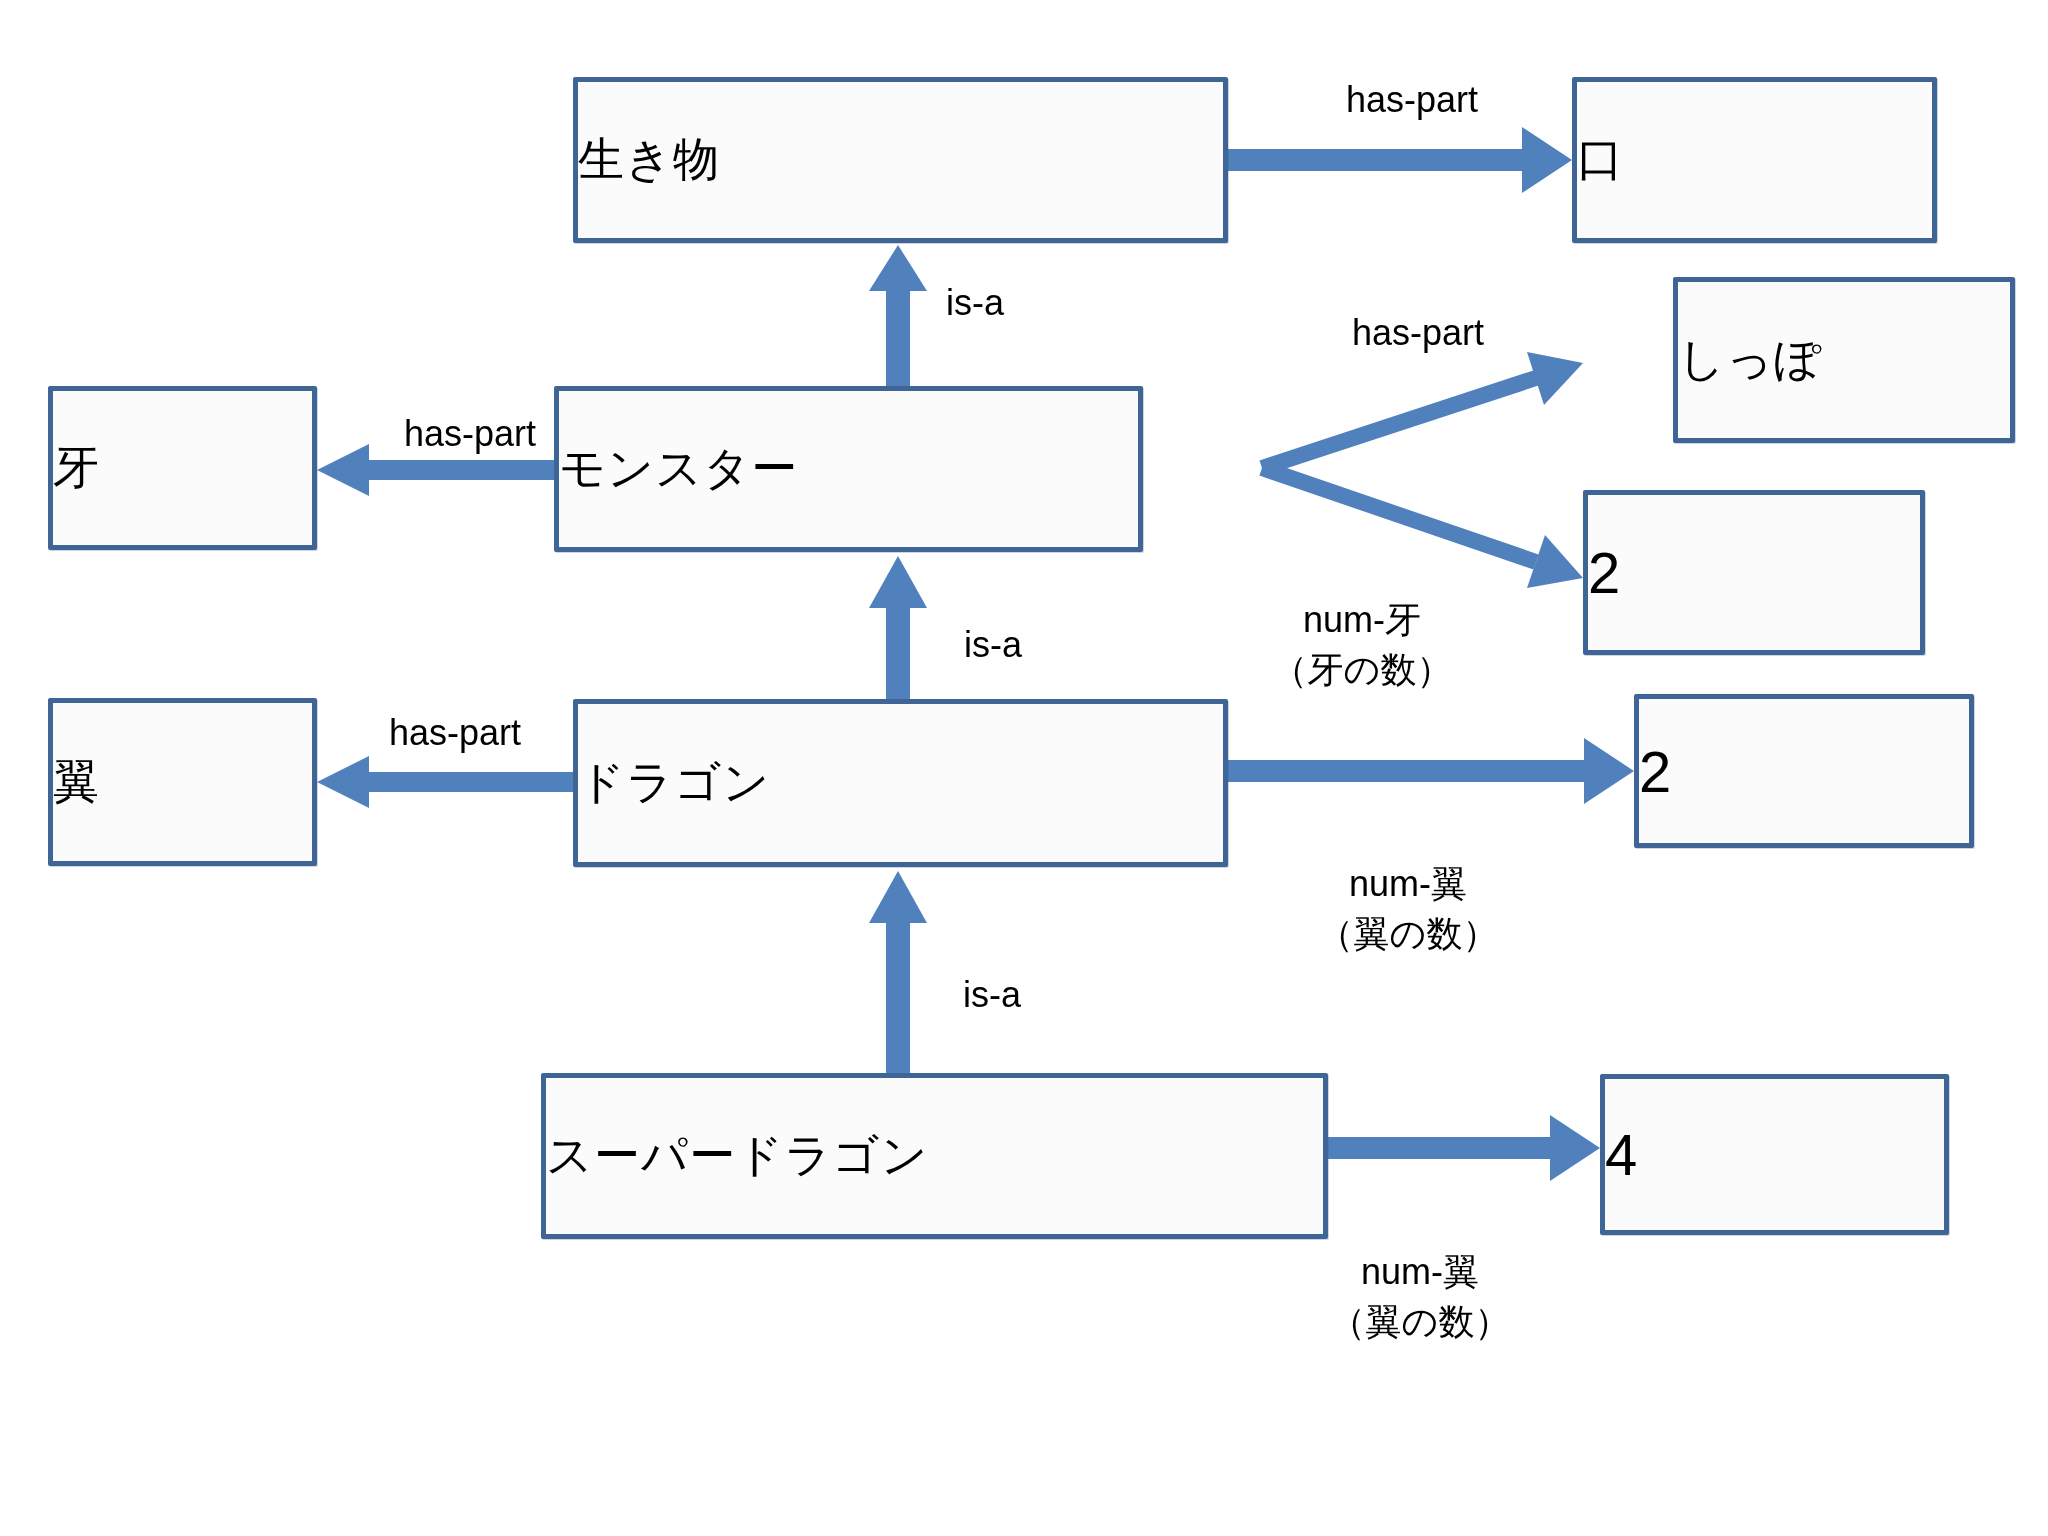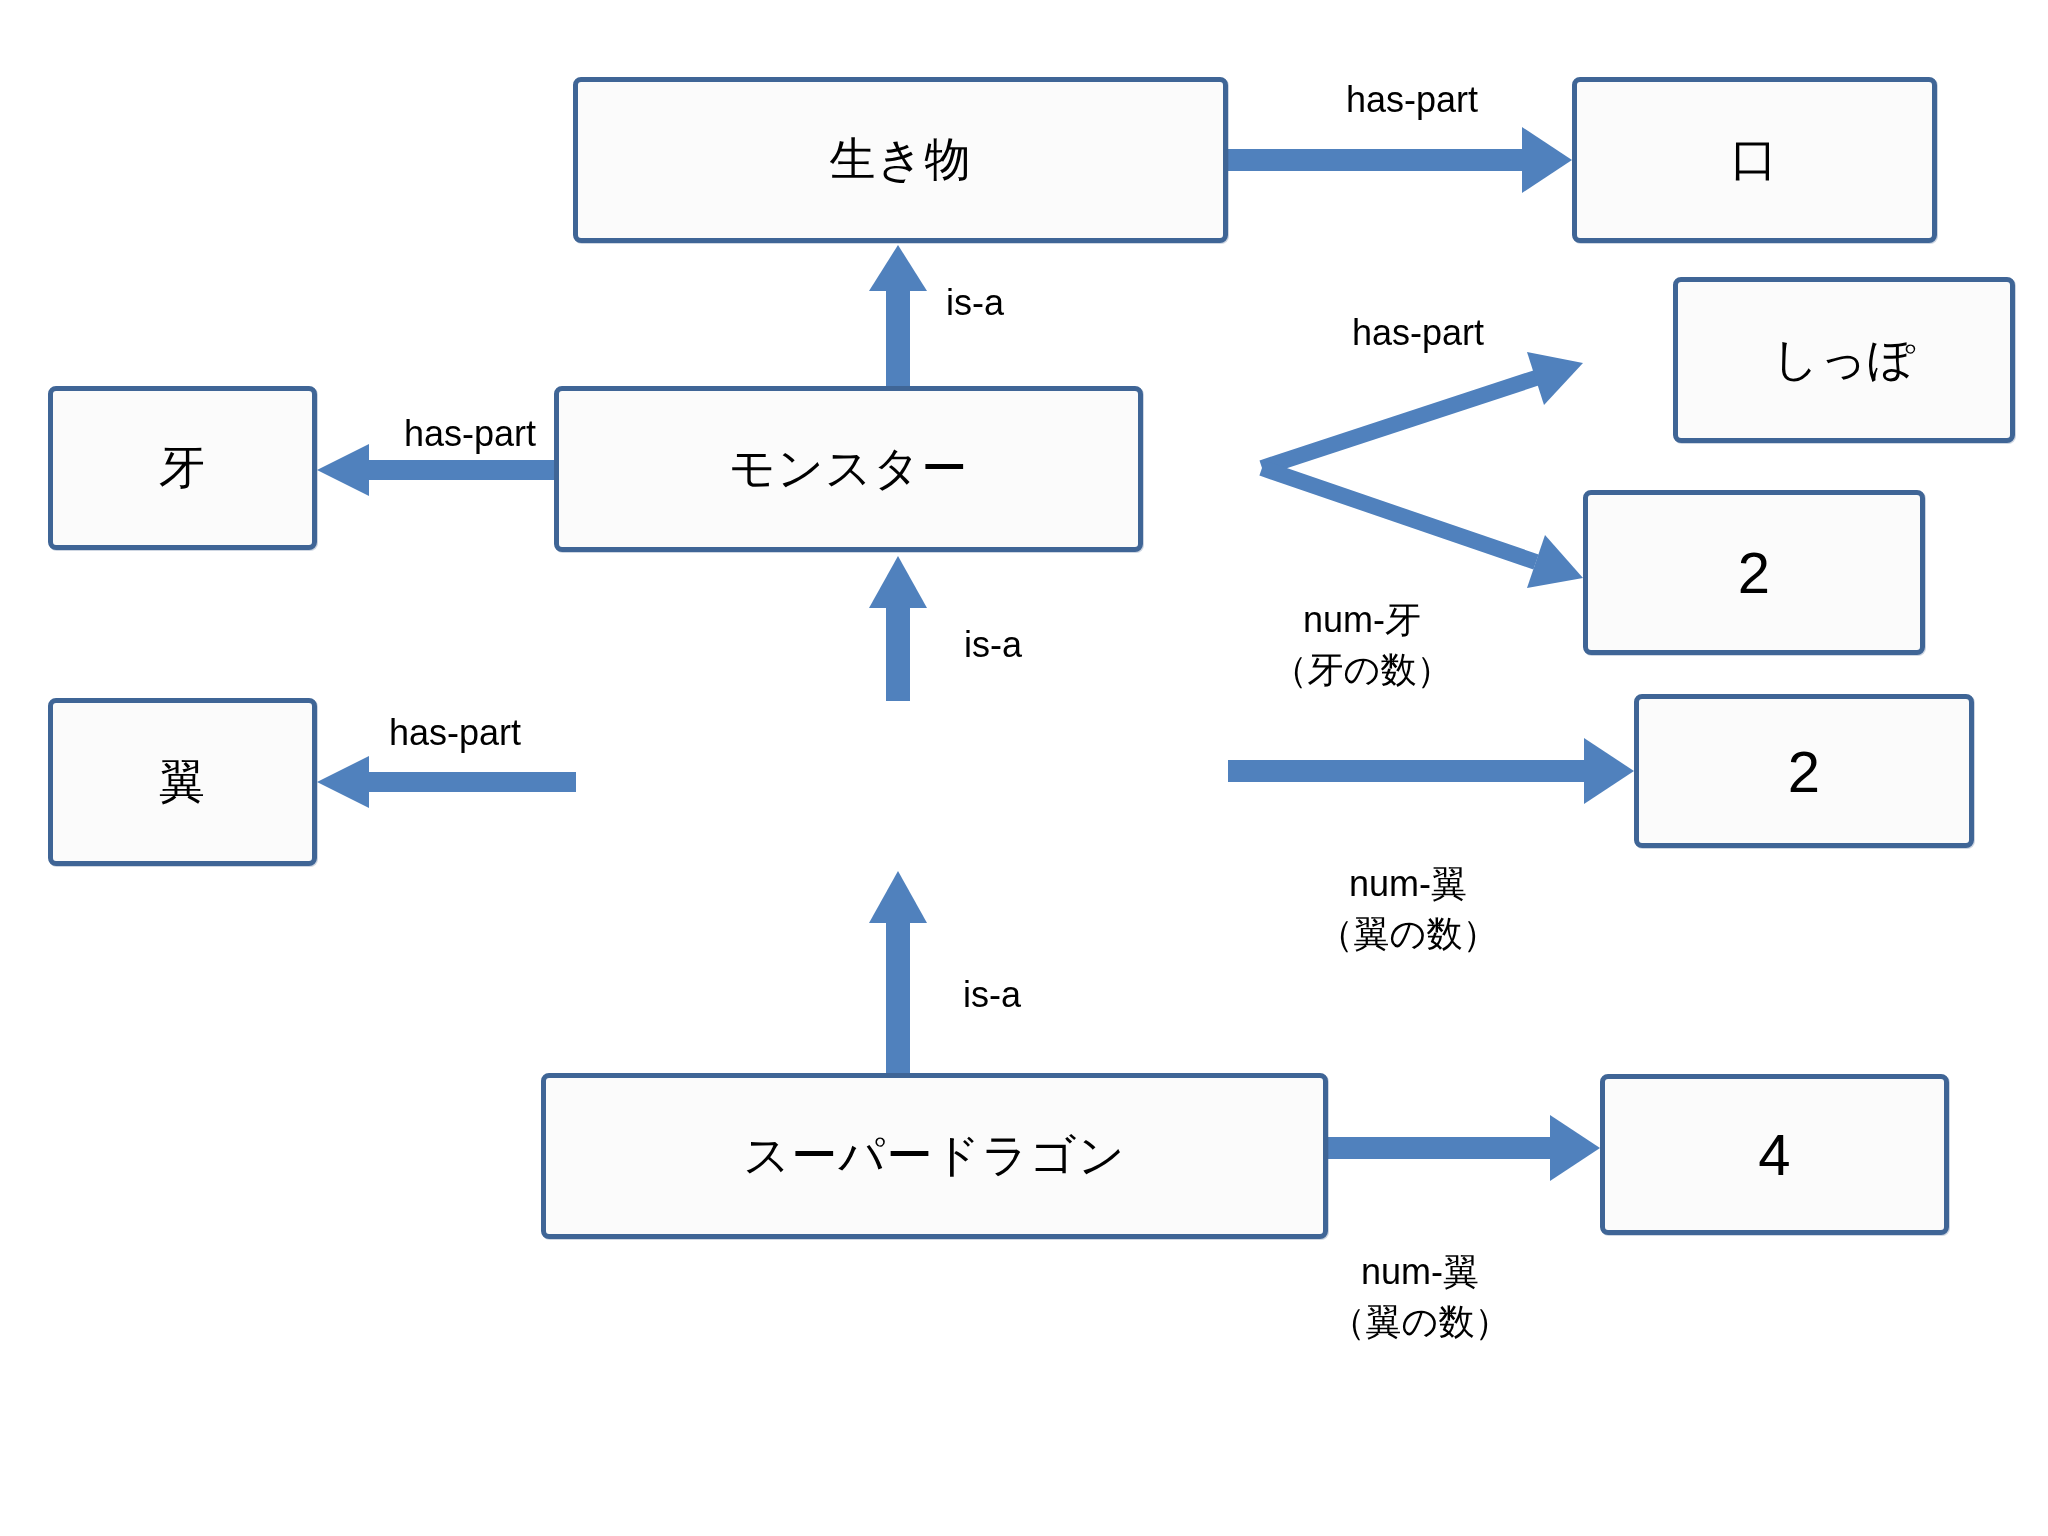--- a/index.html
+++ b/index.html
@@ -17,23 +17,23 @@
     color:var(--text);
     overflow:hidden;
   }
   .stage{position:relative;width:2048px;height:1536px;}
   svg.arrows{position:absolute;left:0;top:0;width:2048px;height:1536px;pointer-events:none;}
   .shaft{stroke:var(--arrow);}
   .head{fill:var(--arrow);stroke:none;}
   .node{
     position:absolute;
     border:5px solid var(--box-border);
-    border-radius:8px;
+    border-radius:2px;
     background:var(--box-fill);
-    display:flex;align-items:center;justify-content:center;
+    display:flex;align-items:center;justify-content:flex-start;
     box-shadow:1px 1px 0 rgba(60,90,140,0.25);
   }
   .node-label{
     font-size:46px;
     letter-spacing:1px;
     white-space:nowrap;
   }
   .node.num .node-label{font-size:58px;letter-spacing:0;}
   .elabel{
     position:absolute;
@@ -118,20 +118,23 @@
   </div>
 
   <div class="node" style="left:1673px;top:277px;width:342px;height:166px">
     <span class="node-label">しっぽ</span>
   </div>
 
   <div class="node num" style="left:1583px;top:490px;width:342px;height:165px">
     <span class="node-label">2</span>
   </div>
 
+  <div class="node" style="left:573px;top:699px;width:655px;height:168px">
+    <span class="node-label">ドラゴン</span>
+  </div>
 
   <div class="node" style="left:48px;top:698px;width:269px;height:168px">
     <span class="node-label">翼</span>
   </div>
 
   <div class="node num" style="left:1634px;top:694px;width:340px;height:154px">
     <span class="node-label">2</span>
   </div>
 
   <div class="node" style="left:541px;top:1073px;width:787px;height:166px">

